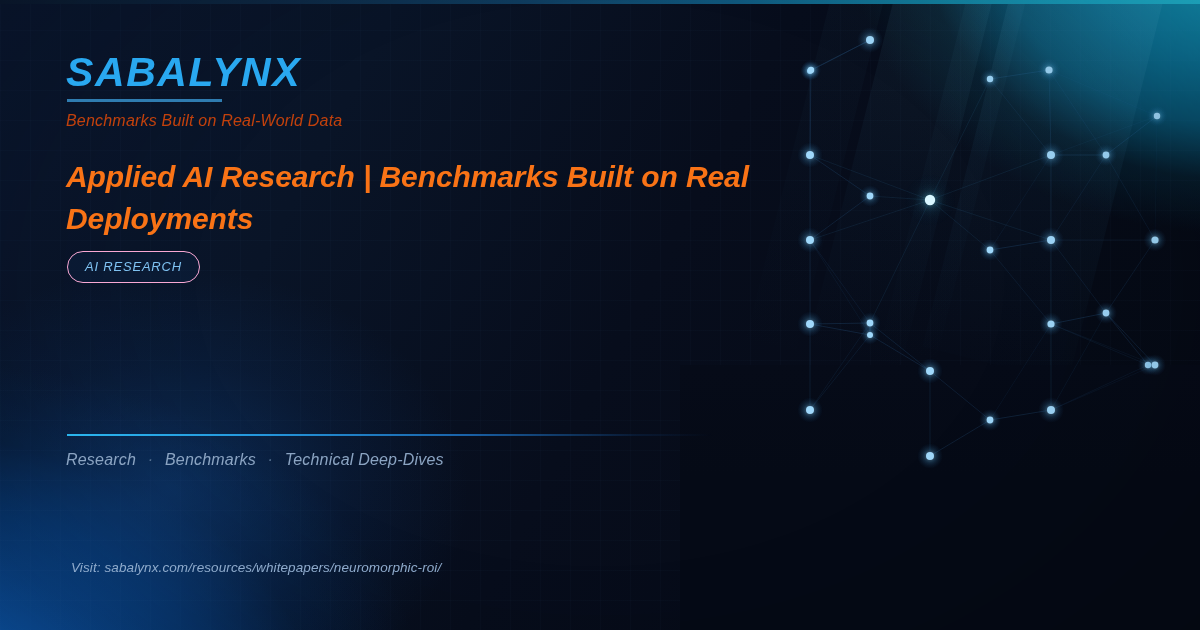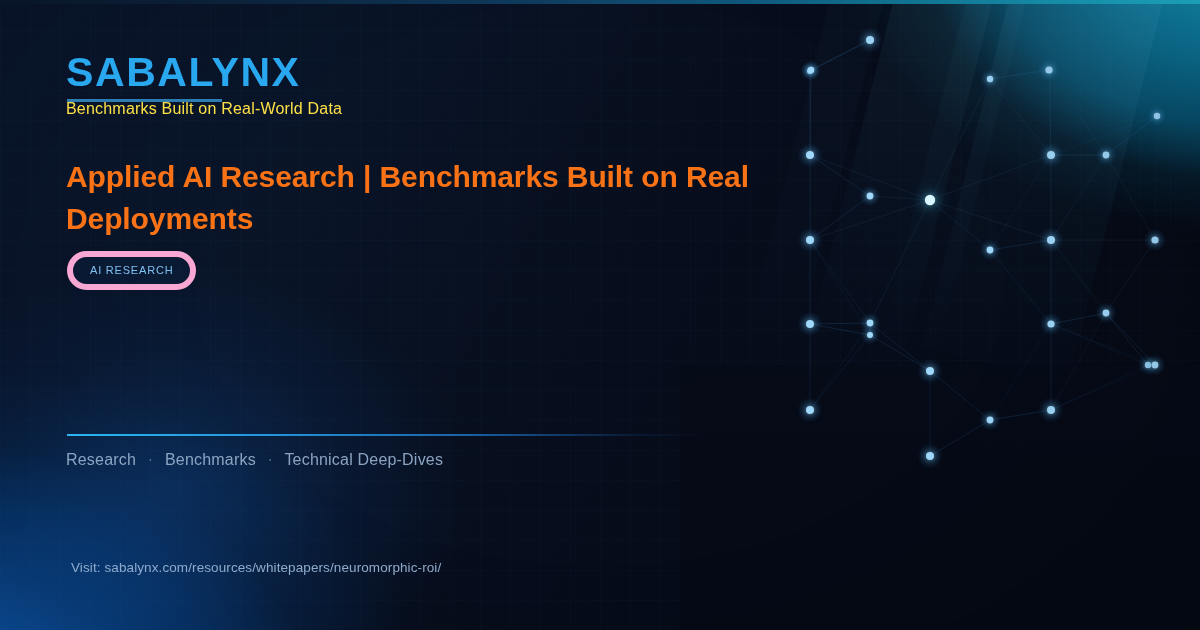--- a/index.html
+++ b/index.html
@@ -71,49 +71,49 @@
   }
 
   
   .top-accent {
     position:absolute; top:0; left:0; width:100%; height:4px;
     background:linear-gradient(to right,
       #0b1a30 0%, #0d2742 22%, #0f3c5e 44%, #10597e 62%, #13809f 78%, #1ba8c6 92%, #22bcd8 100%);
   }
 
   
-  .content { position:absolute; inset:0; padding:0 66px; }
+  .content { position:absolute; inset:0; padding:0 66px;font-style:italic; }
 
   .logo {
     position:absolute; left:66px; top:52px;
     font-size:41px; font-weight:bold; letter-spacing:1.6px;
     color:#29a8f0; line-height:1;
   }
   .logo-rule {
     position:absolute; left:67px; top:99px;
     width:155px; height:3px; background:#2f7cb0;
   }
   .tagline {
-    position:absolute; left:66px; top:100px;
-    font-size:16px; color:#fde047; letter-spacing:0.2px;
+    position:absolute; left:66px; top:112px;
+    font-size:16px; color:#c2410c; letter-spacing:0.2px;
   }
 
   .headline {
     position:absolute; left:66px; top:156px; width:700px;
     font-size:30px; font-weight:bold; line-height:1.40;
     color:#f97316; letter-spacing:-0.1px;
   }
 
   .badge {
     position:absolute; left:67px; top:251px;
     display:inline-block;
     padding:7px 17px 8px;
-    border:6px solid #f9a8d4;
+    border:1px solid #f9a8d4;
     border-radius:20px;
-    font-size:11px; letter-spacing:0.8px;
+    font-size:13px; letter-spacing:0.8px;
     color:#7fc2f2;
     background:rgba(12,40,76,0.30);
   }
 
   .divider {
     position:absolute; left:67px; top:434px;
     width:645px; height:2px;
     background:linear-gradient(to right, #2bb6ee 0%, #2597dc 30%, #1a62a8 62%, rgba(14,50,96,0.35) 88%, rgba(10,30,60,0) 100%);
   }
 

